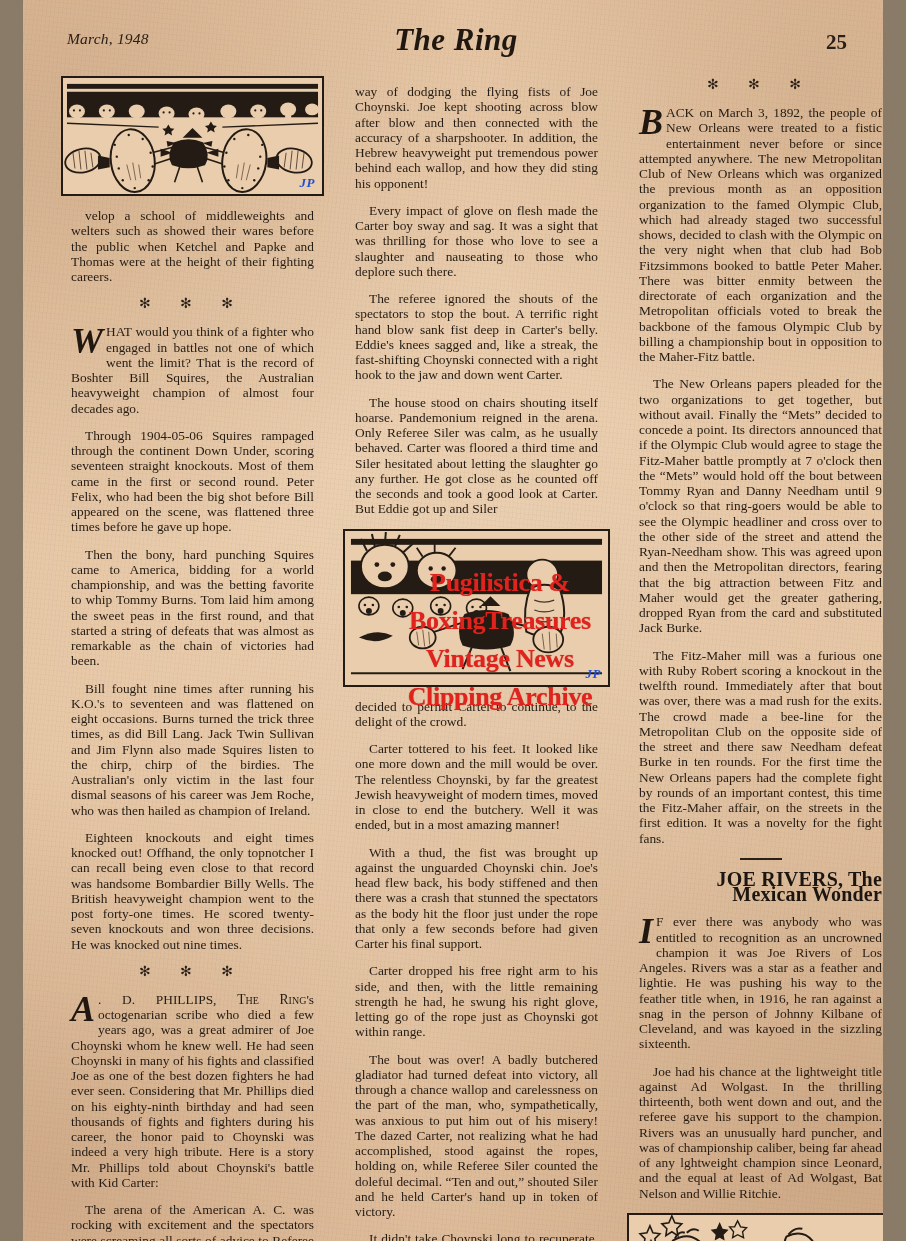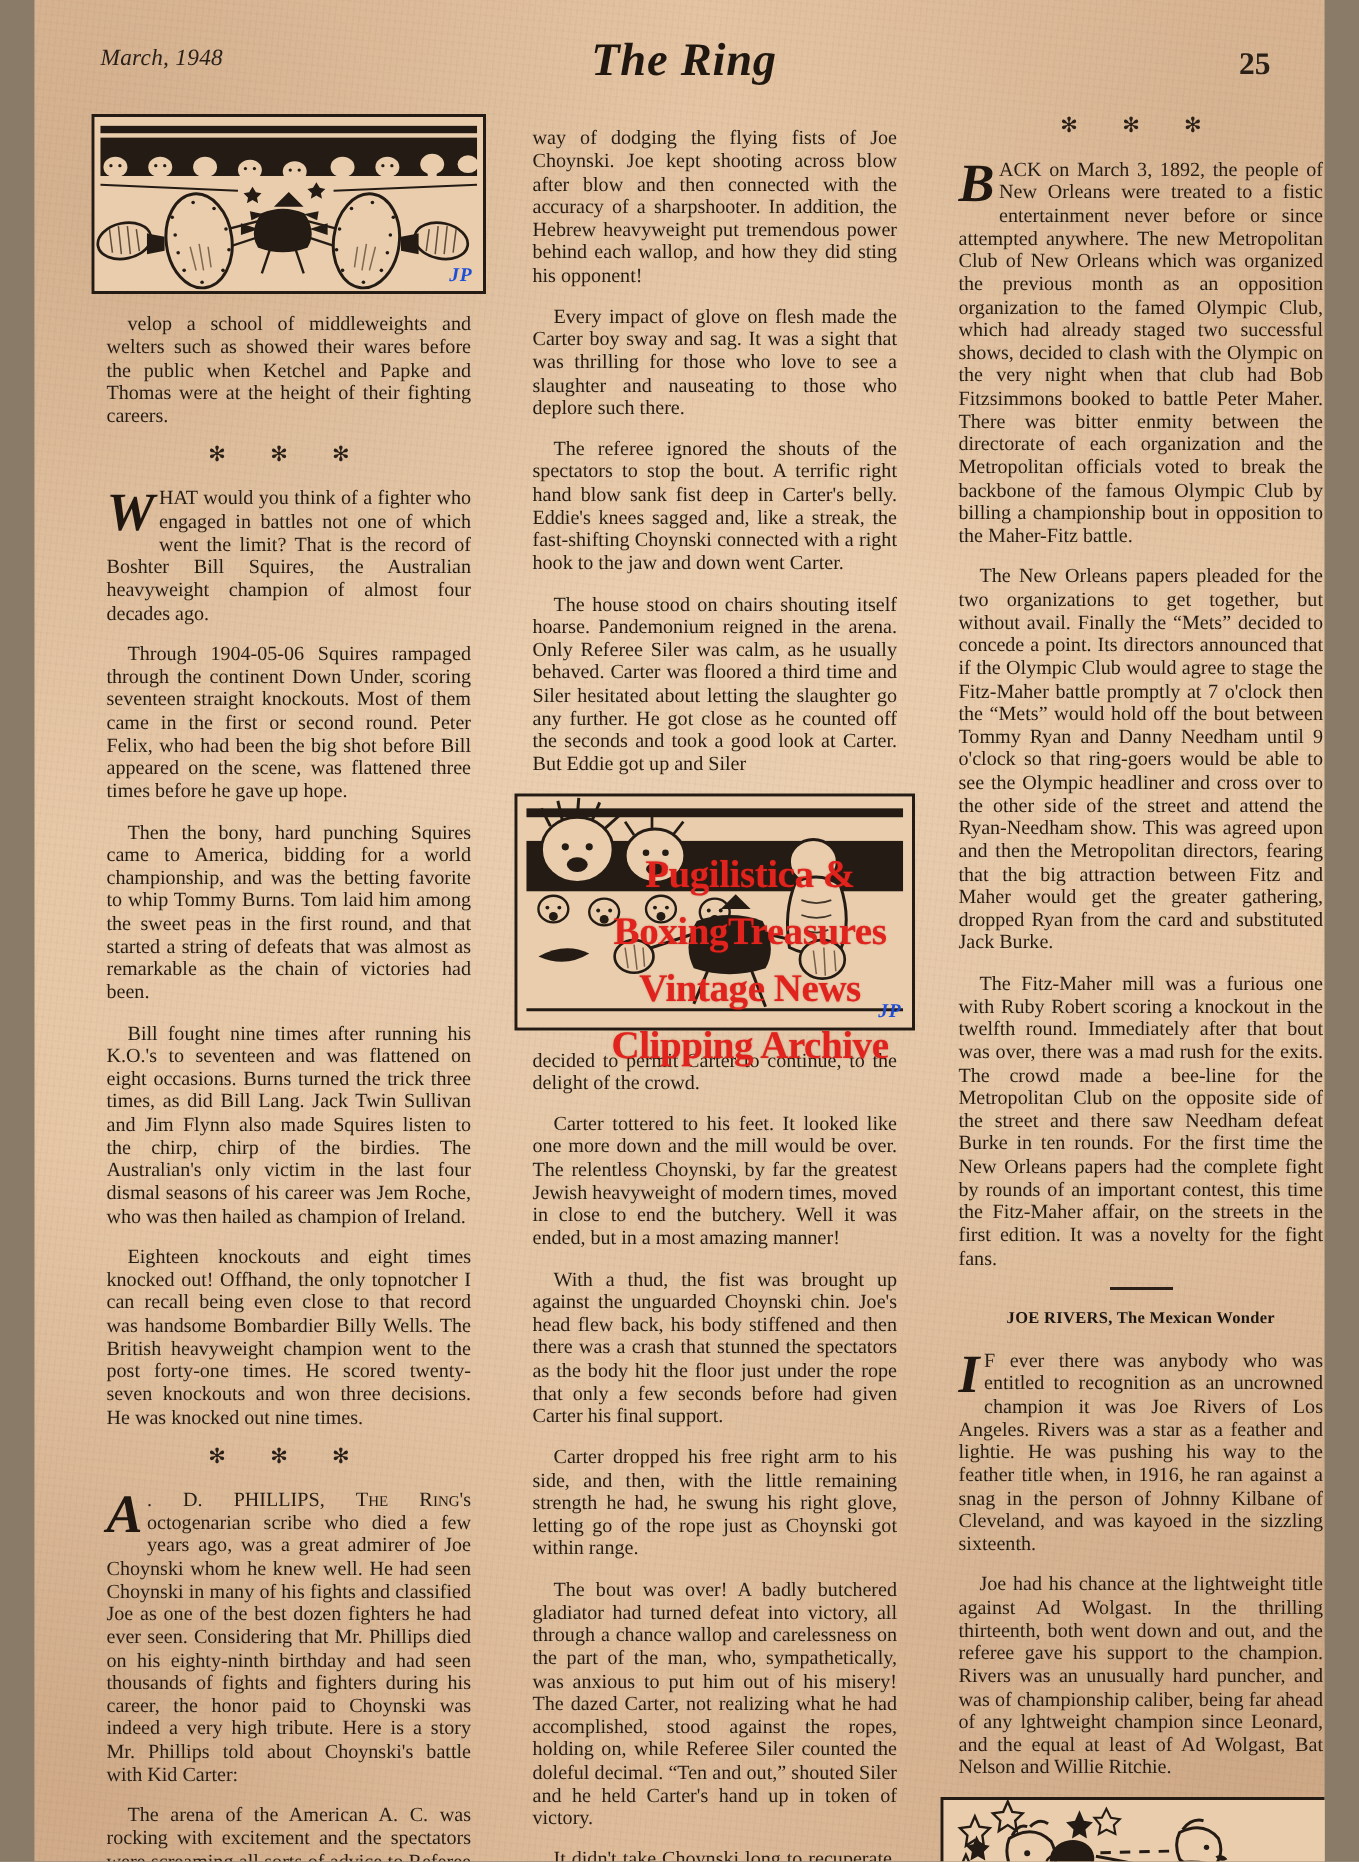--- a/index.html
+++ b/index.html
@@ -141,24 +141,24 @@
     padding: 2px 3px 0 0;
     margin-top: 1px;
     color: #201810;
   }
   .smallcaps {
     font-variant: small-caps;
     font-size: 13.6px;
   }
   .secthead {
     font-weight: bold;
-    font-size: 11px;
+    font-size: 20px;
     letter-spacing: 0.2px;
     text-indent: 0;
-    text-align: center;
+    text-align: right;
     margin-bottom: 1px;
     color: #1d1610;
   }
 
   
   .illus {
     position: relative;
     border: 2px solid #241c14;
     background: #e9cdad;
     box-sizing: border-box;

